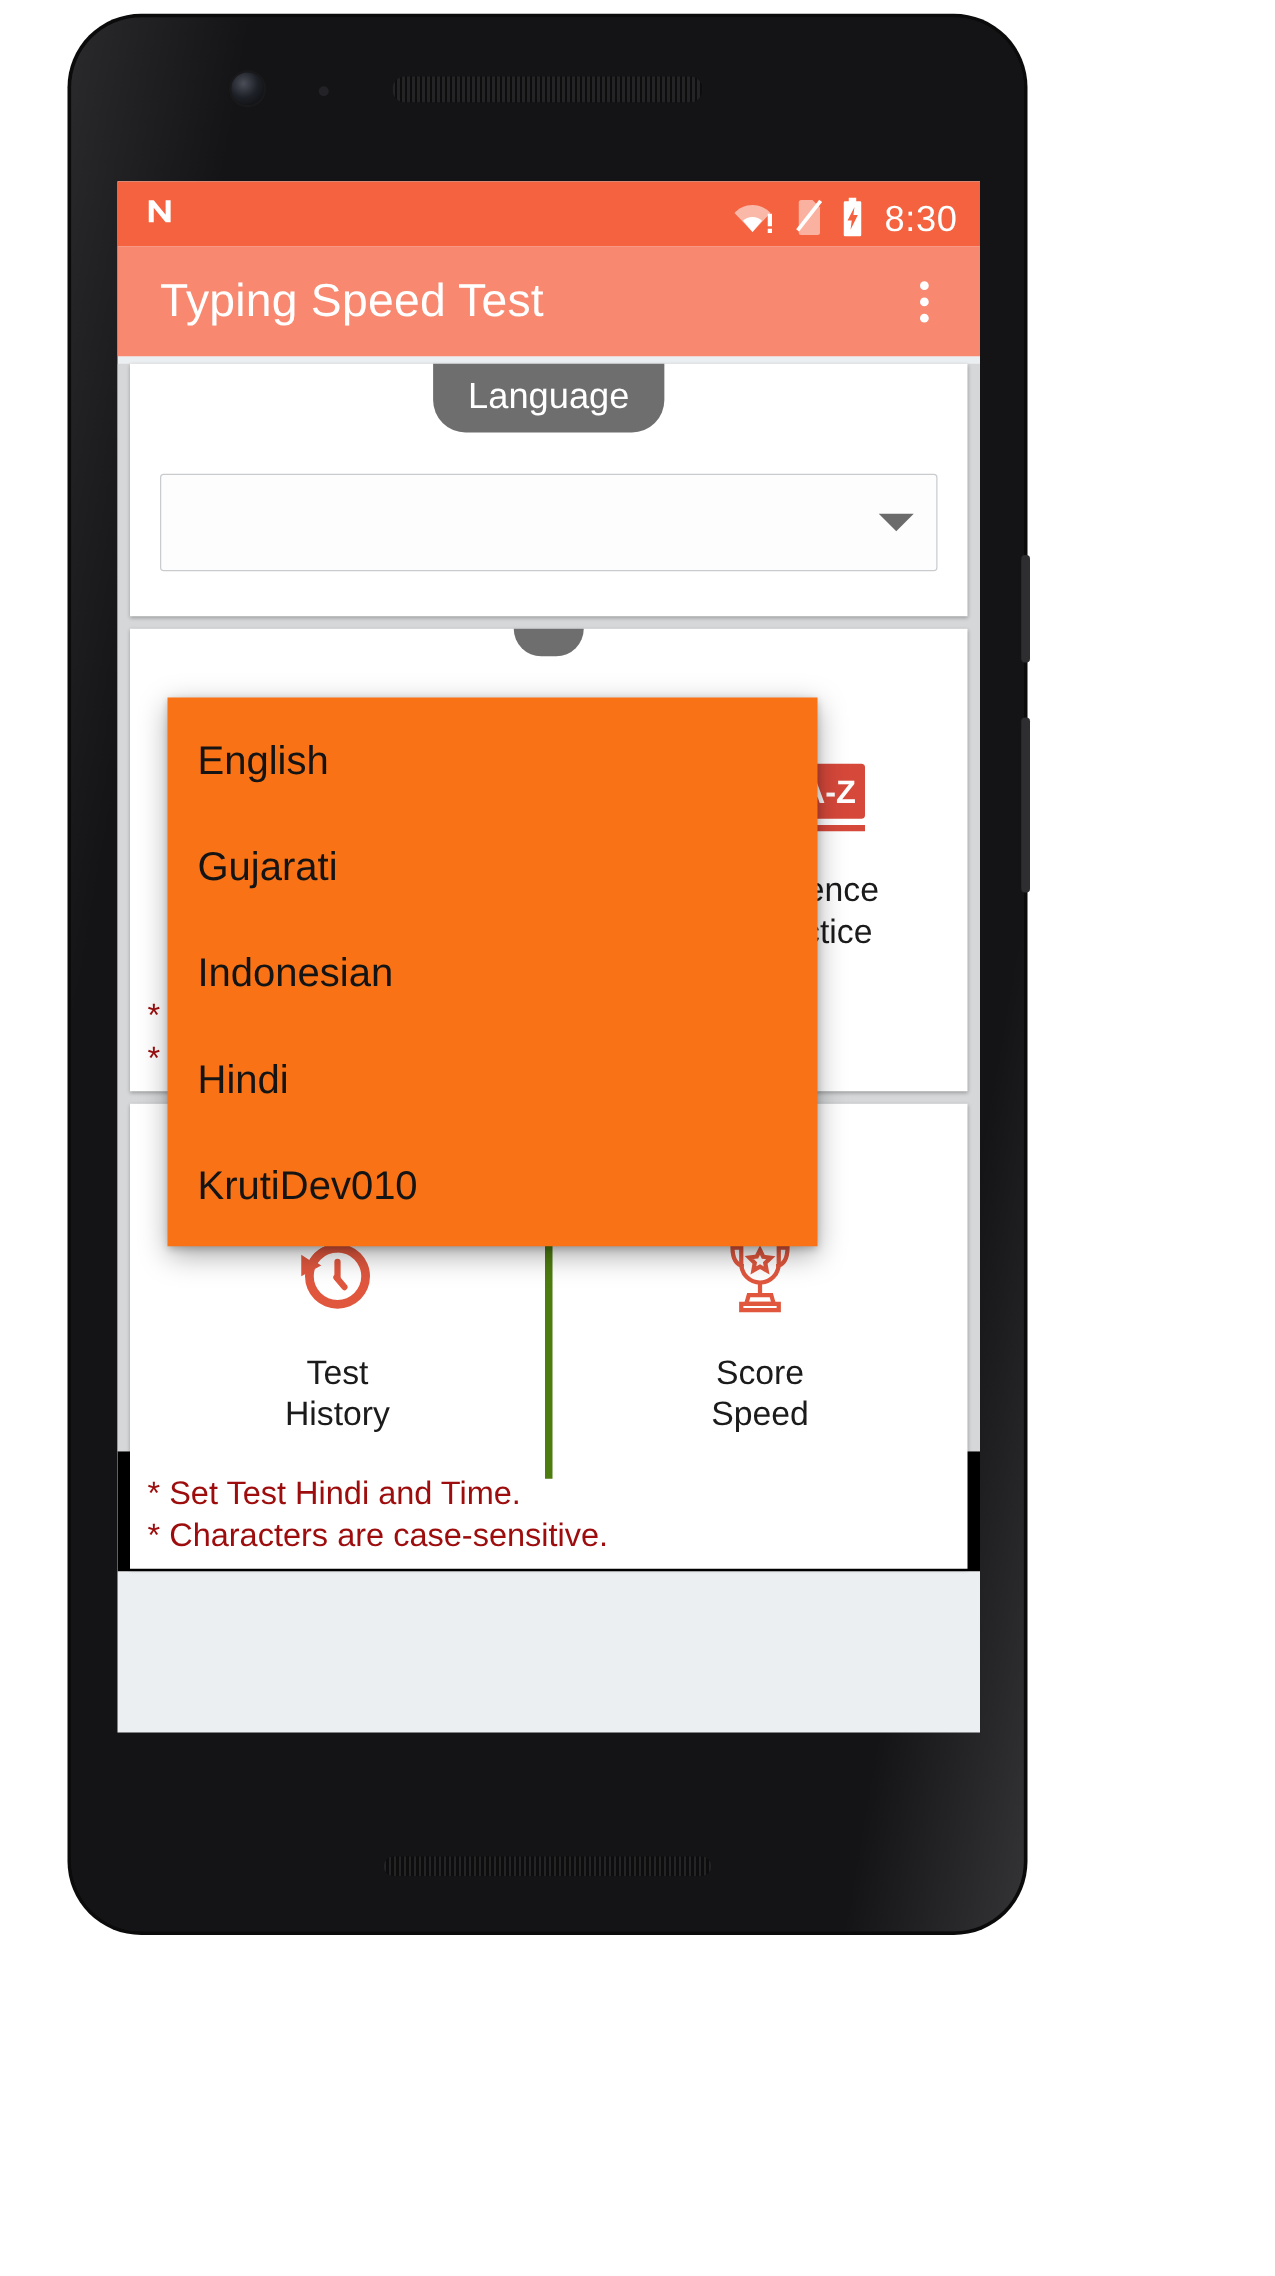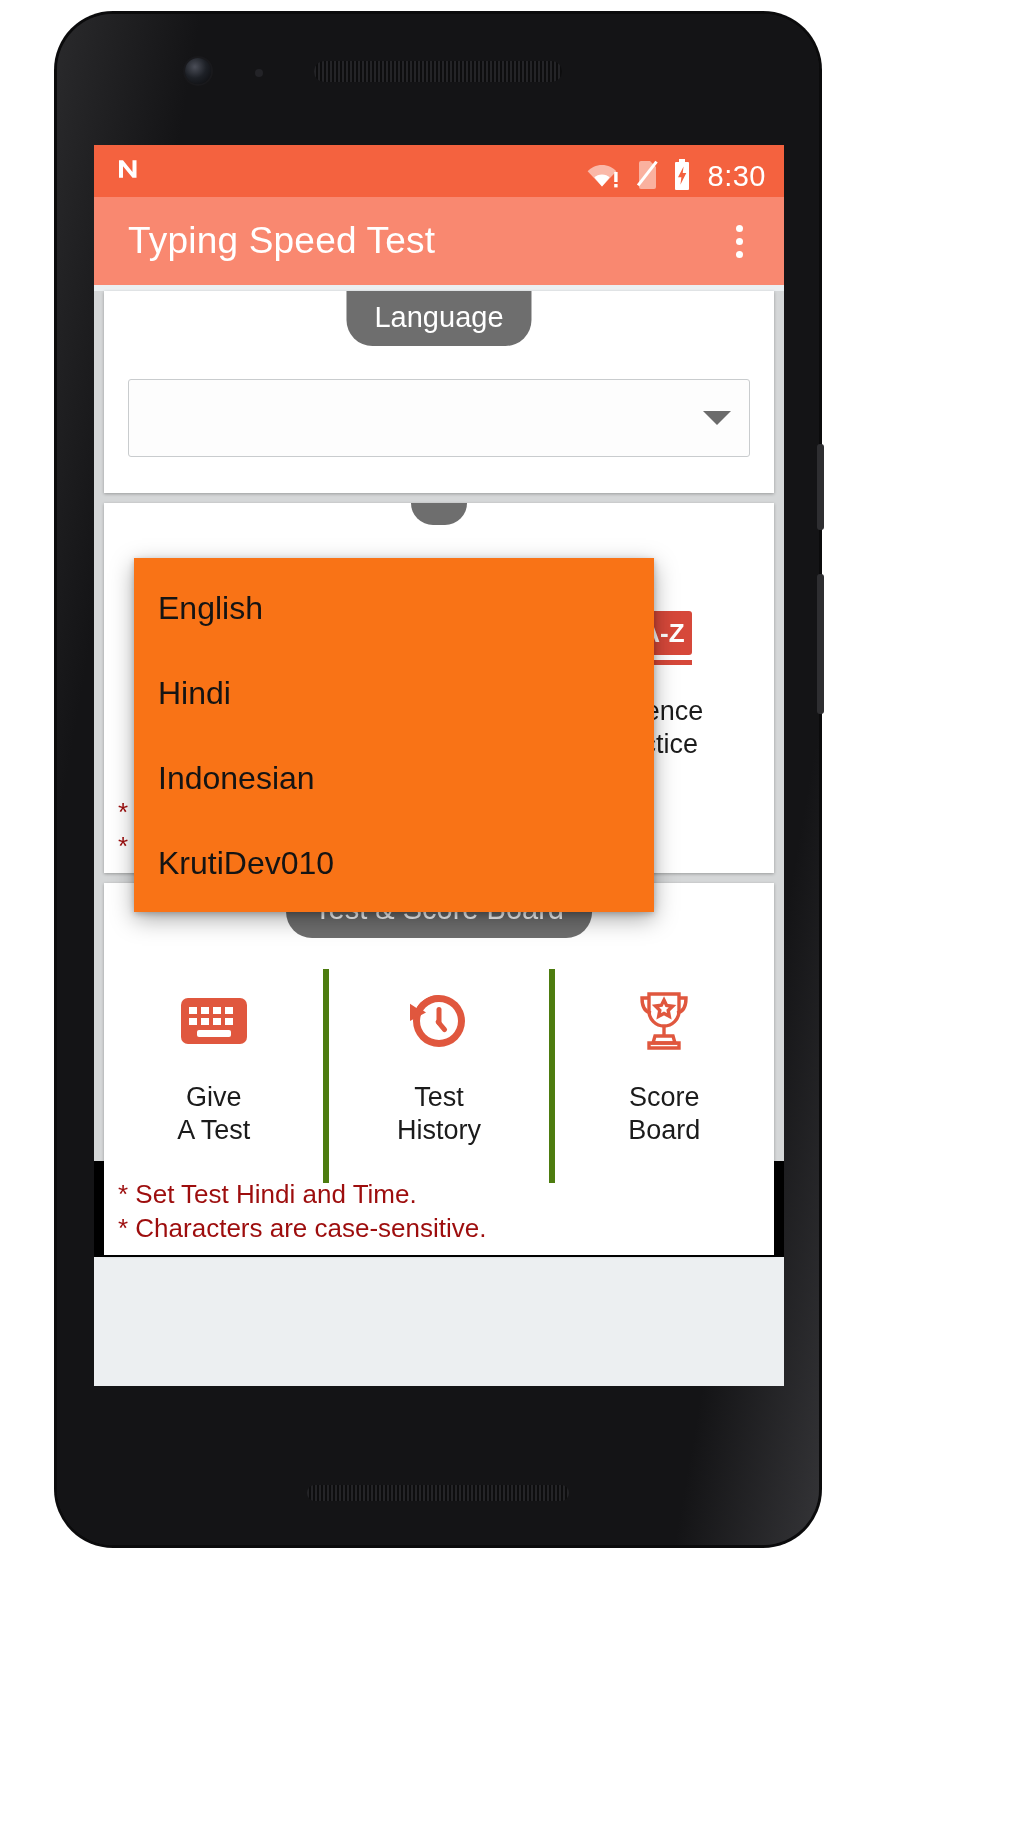--- a/index.html
+++ b/index.html
@@ -361,42 +361,20 @@
         <div class="warn-block">
           <div>* Characters are case-sensitive.</div>
           <div>* Press space to bring a new word.</div>
         </div>
       </div>
 
       <div class="card" id="card-score">
         <div class="card-tab">Test &amp; Score Board</div>
         <div id="score-grid">
 
-          <div class="score-col">
-            <span>
-              <svg width="80" height="80" viewBox="0 0 80 80">
-                <rect x="7" y="17" width="66" height="46" rx="7" fill="#e0573e"></rect>
-                <g fill="#ffffff">
-                  <rect x="15" y="26" width="8" height="7"></rect>
-                    <rect x="27" y="26" width="8" height="7"></rect>
-                  <rect x="39" y="26" width="8" height="7"></rect>
-                    <rect x="51" y="26" width="8" height="7"></rect>
-                  <rect x="15" y="37" width="8" height="7"></rect>
-                    <rect x="27" y="37" width="8" height="7"></rect>
-                  <rect x="39" y="37" width="8" height="7"></rect>
-                    <rect x="51" y="37" width="8" height="7"></rect>
-                  <rect x="23" y="49" width="34" height="7" rx="2"></rect>
-                </g>
-              </svg>
-            </span>
-            <div class="tile-label">
-              <div>Give</div>
-              <div>A Test</div>
-            </div>
-          </div>
 
           <div class="score-col">
             <span>
               <svg width="80" height="80" viewBox="0 0 80 80">
                 <path d="M40 14a26 26 0 1 0 0 52 26 26 0 0 0 0-52zm0 7a19 19 0 1 1 0 38 19 19 0 0 1 0-38z" fill="#e0573e"></path>
                 <path d="M40 14a26 26 0 0 0-22.5 13l-6.5-4.3L11 40l16-8.6-6.3-4.2A19 19 0 0 1 40 21z" fill="#e0573e"></path>
                 <rect x="37.5" y="26" width="5" height="18" rx="2.5" fill="#e0573e"></rect>
                 <rect x="39" y="38" width="5" height="15" rx="2.5" fill="#e0573e" transform="rotate(-40 41 44)"></rect>
               </svg>
             </span>
@@ -415,35 +393,36 @@
                   <path d="M55 17h7c0 9-3 14-9 15"></path>
                   <path d="M40 45v10"></path>
                   <path d="M31 55h18l2 7H29z"></path>
                   <path d="M25 62h30v5H25z"></path>
                   <path d="M40 19l2.6 5.4 6 .8-4.4 4.2 1.1 5.9-5.3-2.9-5.3 2.9 1.1-5.9L31.4 25l6-.8z"></path>
                 </g>
               </svg>
             </span>
             <div class="tile-label">
               <div>Score</div>
-              <div>Board</div>
+              <div>Speed</div>
             </div>
           </div>
 
         </div>
         <div class="warn-block">
           <div>* Set Test Hindi and Time.</div>
           <div>* Characters are case-sensitive.</div>
         </div>
       </div>
 
       <div id="dropdown">
         <div class="dd-item">English</div>
+        <div class="dd-item">Gujarati</div>
+        <div class="dd-item">Indonesian</div>
         <div class="dd-item">Hindi</div>
-        <div class="dd-item">Indonesian</div>
         <div class="dd-item">KrutiDev010</div>
       </div>
 
     </div>
 
     <div id="nav-bar">
       <div class="nav-btn">
         <svg width="40" height="40" viewBox="0 0 40 40">
           <path d="M26 7 10 20l16 13z" fill="none" stroke="#ffffff" stroke-width="3" stroke-linejoin="round"></path>
         </svg>

